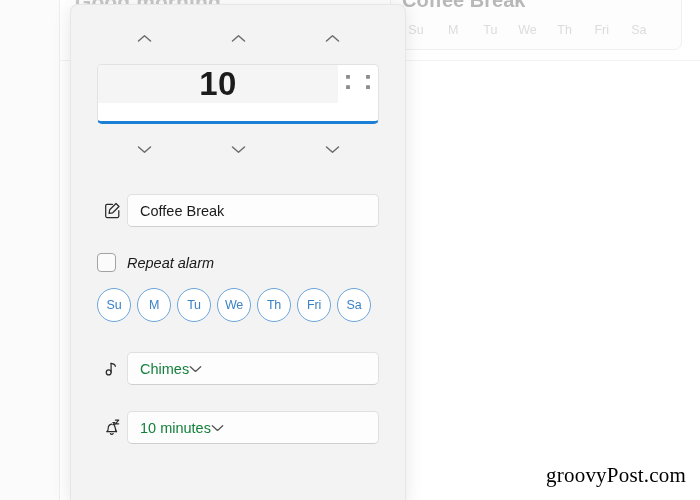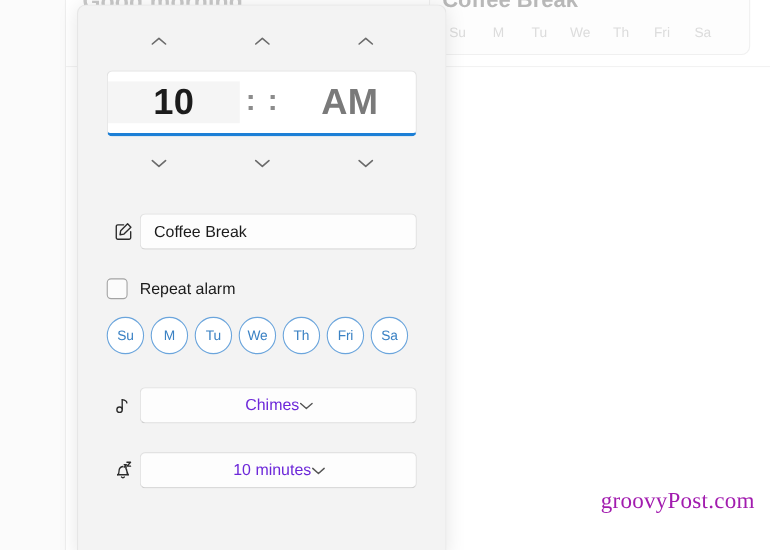--- a/index.html
+++ b/index.html
@@ -73,24 +73,24 @@
 
   #bg-divider {
     position: absolute;
     left: 60px; top: 60px;
     right: 0;
     border-top: 1px solid #f2f2f2;
   }
 
   #watermark {
     position: absolute;
-    right: 14px; bottom: 32px;
+    right: 14px; bottom: 12px;
     font-family: "Liberation Serif", serif;
     font-size: 21px;
-    color: #a21caf;
+    color: #000000;
     letter-spacing: 0.2px;
   }
 
   
   #edit-alarm-dialog {
     position: absolute;
     left: 70px; top: 4px;
     width: 336px;
     height: 500px;
     background: #f3f3f3;
@@ -143,21 +143,21 @@
     display: flex;
     align-items: center;
     justify-content: center;
     cursor: pointer;
   }
   .chevron-row.up { margin-top: 16px; }
   .chevron-row.down { margin-top: 8px; }
 
   .time-box {
     display: flex;
-    align-items: center;
+    align-items: flex-start;
     height: 60px;
     margin-top: 9px;
     background: #ffffff;
     border: 1px solid #e2e2e2;
     border-bottom: 3px solid #1c7fd6;
     border-radius: 5px;
     overflow: hidden;
   }
 
   .time-seg {
@@ -222,23 +222,23 @@
   .dropdown {
     flex: 1;
     height: 33px;
     background: #fdfdfd;
     border: 1px solid #e0e0e0;
     border-bottom-color: #cfcfcf;
     border-radius: 5px;
     padding: 0 10px 0 12px;
     display: flex;
     align-items: center;
-    justify-content: center;
+    justify-content: flex-start;
     font-size: 14.5px;
-    color: #6d28d9;
+    color: #15803d;
     cursor: pointer;
   }
   .dropdown .dd-chev { color: #555; display: flex; }
 
   
   #row-repeat {
     display: flex;
     align-items: center;
     margin: 26px 26px 0 26px;
   }
@@ -247,20 +247,21 @@
     border: 1px solid #a3a3a3;
     border-radius: 4px;
     background: #fbfbfb;
     cursor: pointer;
     min-width: 19px;
   }
   #repeat-alarm-label {
     margin-left: 11px;
     font-size: 14.5px;
     color: #1b1b1b;
+    font-style: italic;
   }
 
   
   #day-chips {
     display: flex;
     margin: 16px 26px 0 26px;
     gap: 6px;
   }
   .day-chip {
     width: 34px; height: 34px;
@@ -330,21 +331,20 @@
             <path d="M1.5 7L7.5 1.8L13.5 7"></path>
           </svg>
         </span>
       </div>
     </div>
 
     <div class="time-box">
       <div class="time-seg active">10</div>
       <div class="time-colon">:</div>
       <div class="time-colon">:</div>
-      <div class="time-seg">AM</div>
     </div>
 
     <div class="chevron-row down">
       <div class="chev-cell">
         <span>
           <svg width="15" height="9" viewBox="0 0 15 9" fill="none" stroke="#6b6b6b" stroke-width="1.5" stroke-linecap="round" stroke-linejoin="round">
             <path d="M1.5 2L7.5 7.2L13.5 2"></path>
           </svg>
         </span>
       </div>

